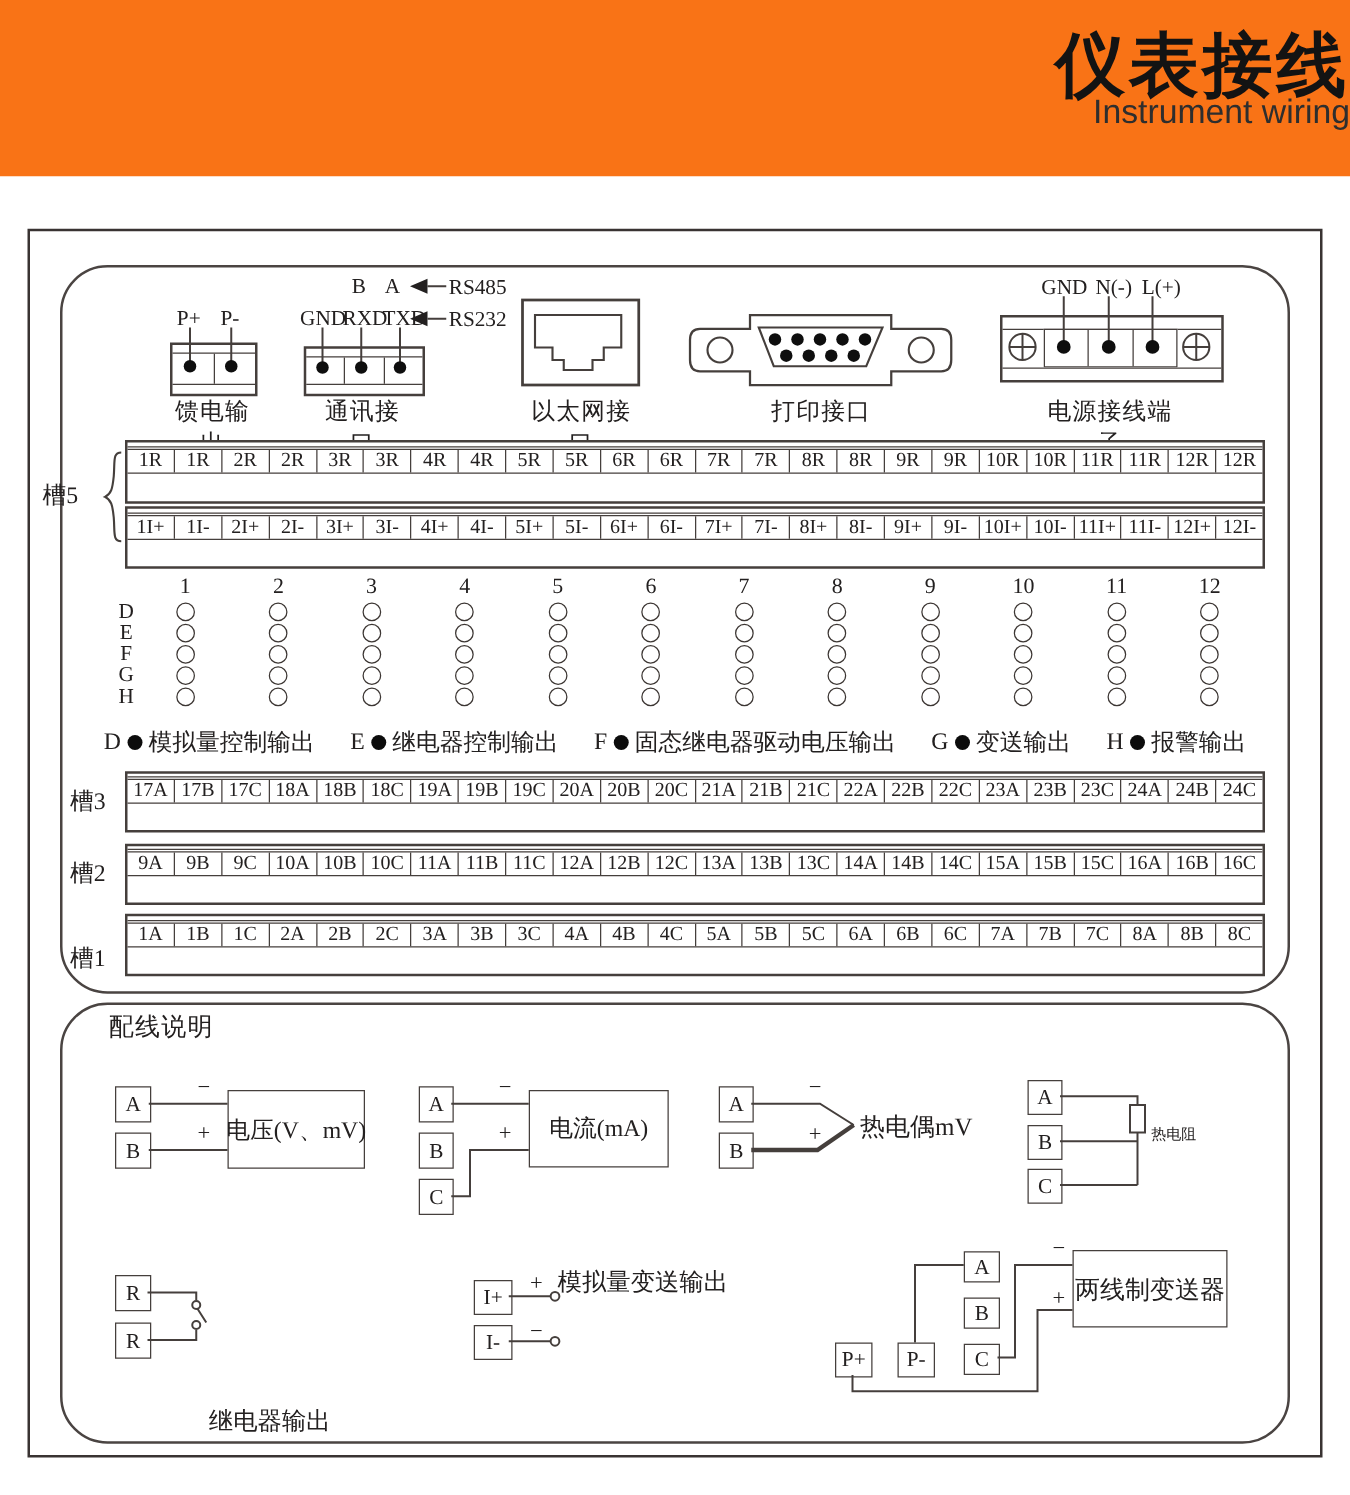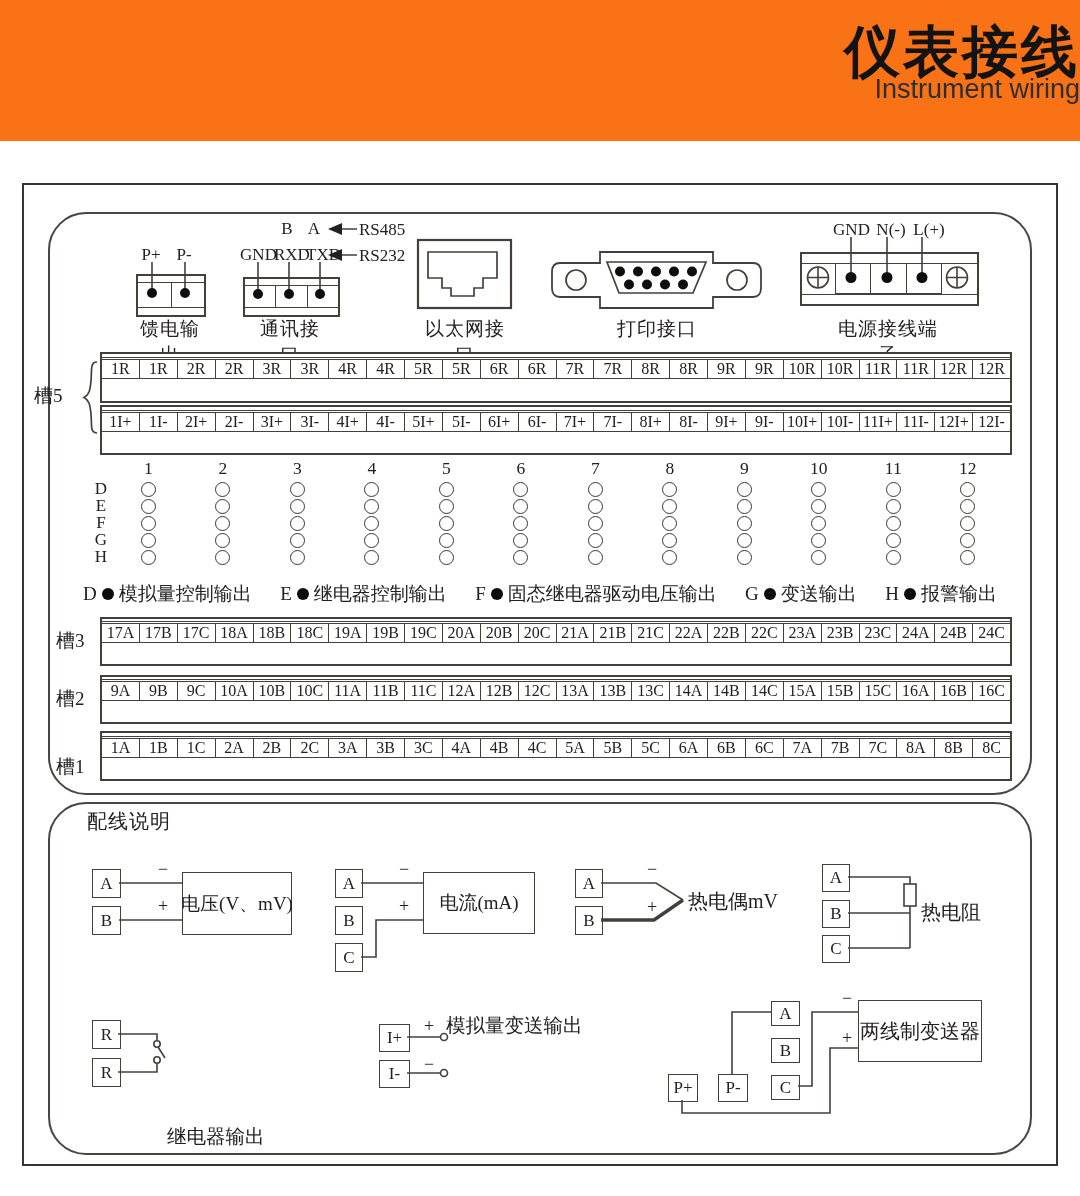--- a/index.html
+++ b/index.html
@@ -765,21 +765,21 @@
 
 <div class="tbox" style="left:575px;top:869px;width:26px;height:27px;">A</div>
 <div class="tbox" style="left:575px;top:906px;width:26px;height:27px;">B</div>
 <div class="pol" style="left:643px;top:859px;">−</div>
 <div class="pol" style="left:643px;top:897px;">+</div>
 <div class="dlabel" style="left:688px;top:888px;font-size:20px;">热电偶mV</div>
 
 <div class="tbox" style="left:822px;top:864px;width:26px;height:26px;">A</div>
 <div class="tbox" style="left:822px;top:900px;width:26px;height:26px;">B</div>
 <div class="tbox" style="left:822px;top:935px;width:26px;height:26px;">C</div>
-<div class="dlabel" style="left:921px;top:899px;font-size:20px;">热电阻</div>
+<div class="dlabel" style="left:921px;top:899px;font-size:12px;">热电阻</div>
 
 <div class="tbox" style="left:92px;top:1020px;width:27px;height:27px;">R</div>
 <div class="tbox" style="left:92px;top:1058px;width:27px;height:27px;">R</div>
 <div class="dlabel" style="left:167px;top:1076px;margin-top:47px;">继电器输出</div>
 
 <div class="tbox" style="left:379px;top:1024px;width:29px;height:26px;">I+</div>
 <div class="tbox" style="left:379px;top:1060px;width:29px;height:26px;">I-</div>
 <div class="pol" style="left:420px;top:1016px;">+</div>
 <div class="pol" style="left:420px;top:1054px;">−</div>
 <div class="dlabel" style="left:446px;top:1012px;">模拟量变送输出</div>

